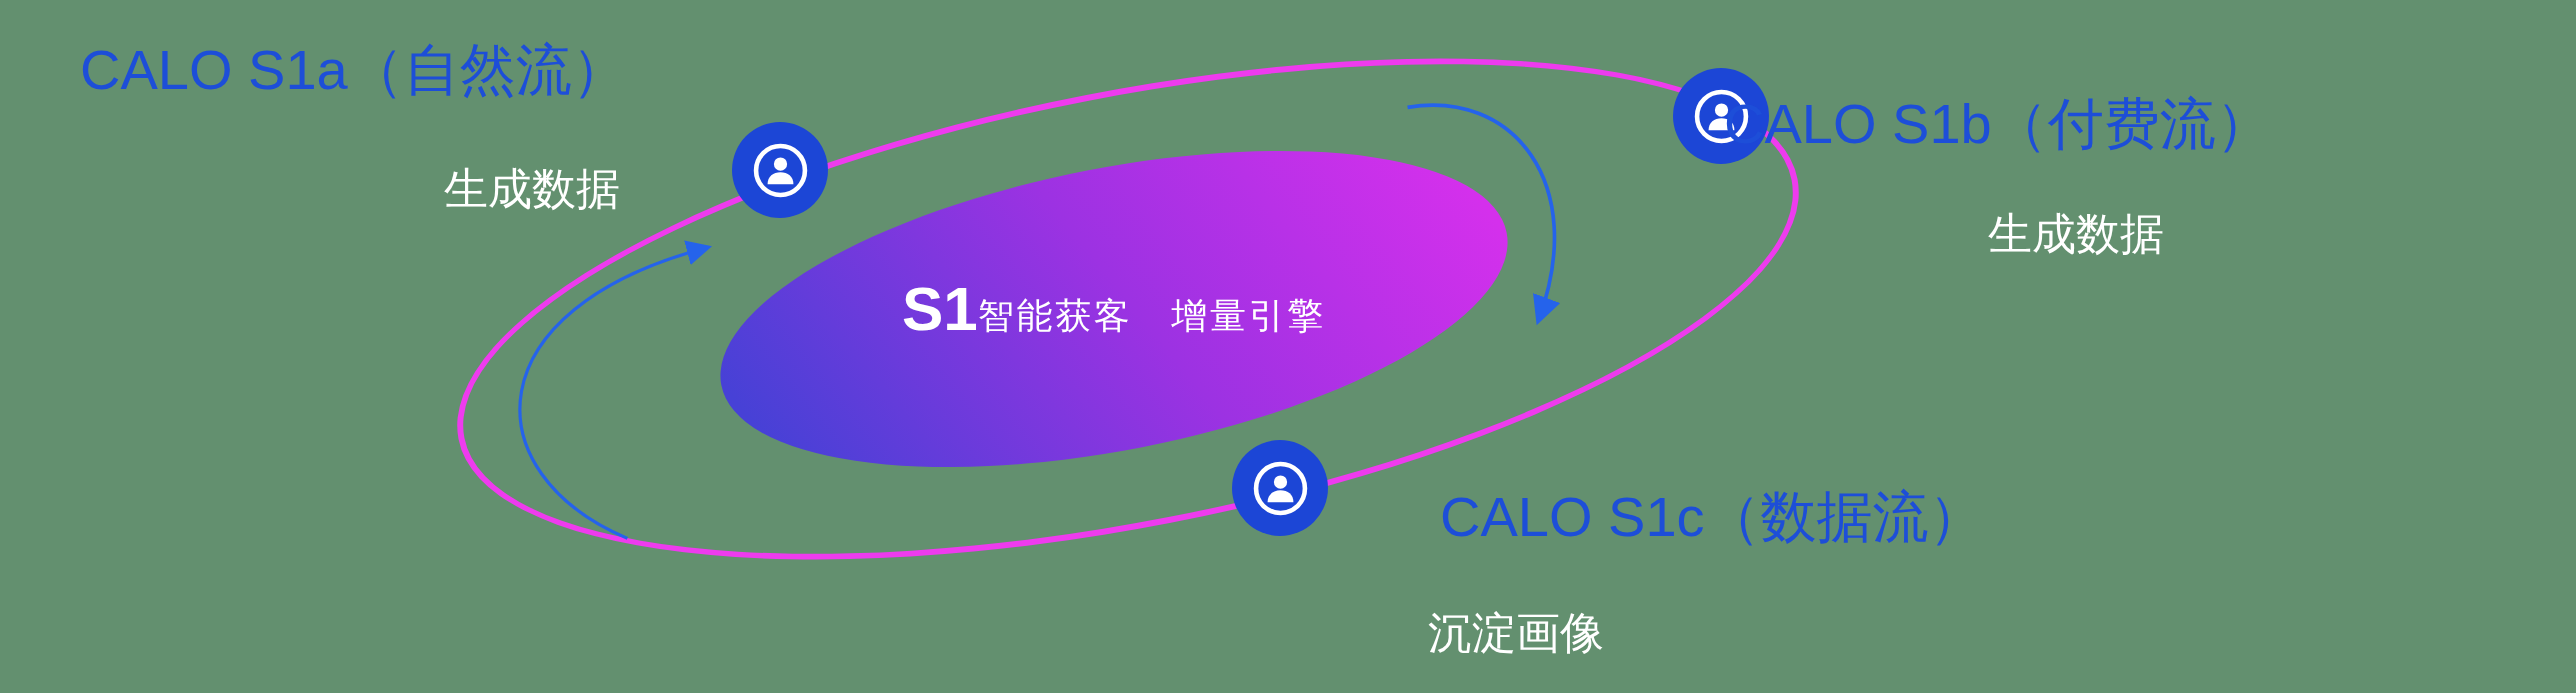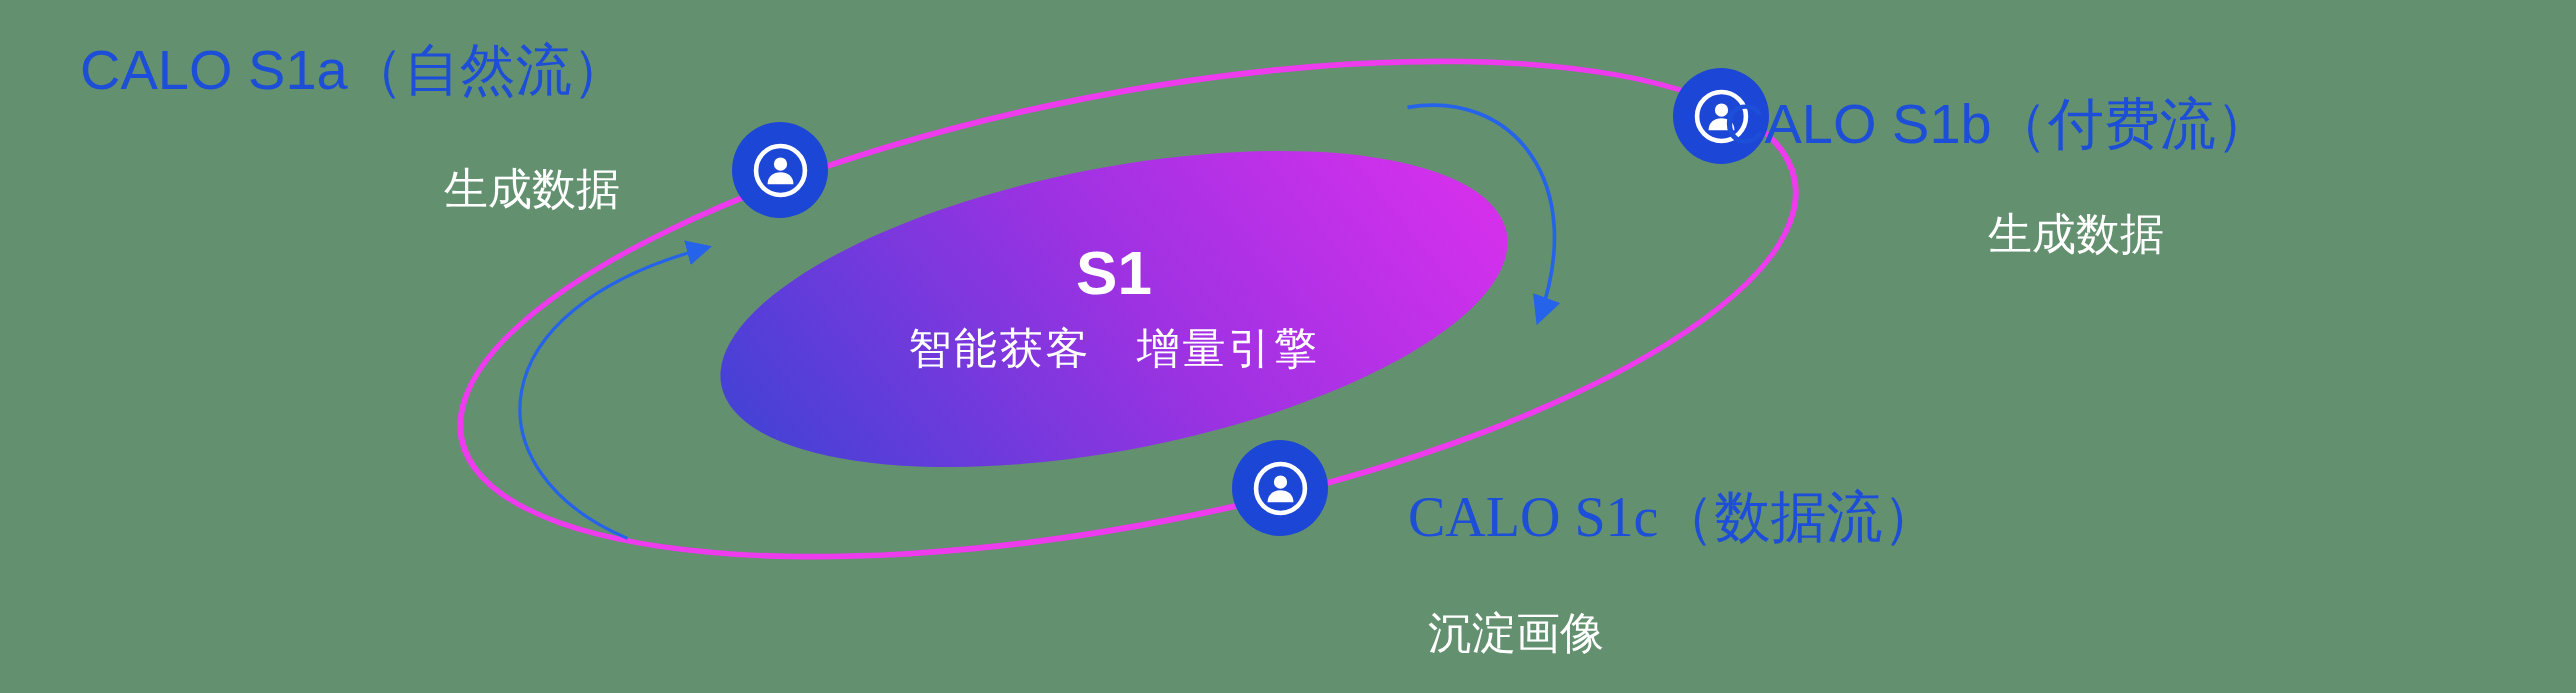--- a/index.html
+++ b/index.html
@@ -32,26 +32,26 @@
     background: linear-gradient(62deg,
       var(--core-gradient-start, #4741d6) 8%,
       var(--core-gradient-mid, #9c32e2) 52%,
       var(--core-gradient-end, #d430ec) 92%);
   }
 
   .core-text {
     position: absolute;
     left: 714px; top: 168px;
     width: 800px; height: 282px;
-    display: flex; flex-direction: column;
+    display: flex; 
     align-items: center; justify-content: center;
     color: var(--text-white, #ffffff);
   }
   .core-title { font-size: 62px; font-weight: 600; line-height: 1.05; }
-  .core-subtitle { font-size: 43px; font-weight: 500; margin-top: 14.5px; letter-spacing: 2.7px; white-space: pre; }
+  .core-subtitle { font-size: 36px; font-weight: 500; margin-top: 14.5px; letter-spacing: 2.7px; white-space: pre; }
 
   .arrows { position: absolute; left: 0; top: 0; width: 2576px; height: 694px; }
 
   .node {
     position: absolute;
     width: 96px; height: 96px;
     border-radius: 50%;
     background: var(--node-blue, #1c46d6);
     display: flex; align-items: center; justify-content: center;
   }
@@ -119,17 +119,17 @@
       <path d="M15 33.5 c0-5.2 4-8.2 9-8.2 s9 3 9 8.2 z" fill="#ffffff"></path>
     </svg>
   </div>
 
   <div class="label-title" style="left: 47px; top: 33px; margin-left: 33px;">CALO S1a（自然流）</div>
   <div class="label-subtitle" style="left: 444px; top: 160px;">生成数据</div>
 
   <div class="label-title" style="left: 1724px; top: 87px;">CALO S1b（付费流）</div>
   <div class="label-subtitle" style="left: 1957px; top: 205px; margin-left: 31px;">生成数据</div>
 
-  <div class="label-title" style="left: 1408px; top: 480px; font-family: Liberation Serif, serif;">CALO S1c（数据流）</div>
+  <div class="label-title" style="left: 1440px; top: 480px;">CALO S1c（数据流）</div>
   <div class="label-subtitle" style="left: 1428px; top: 604px;">沉淀画像</div>
 
 </div>
 
 
 </body></html>

